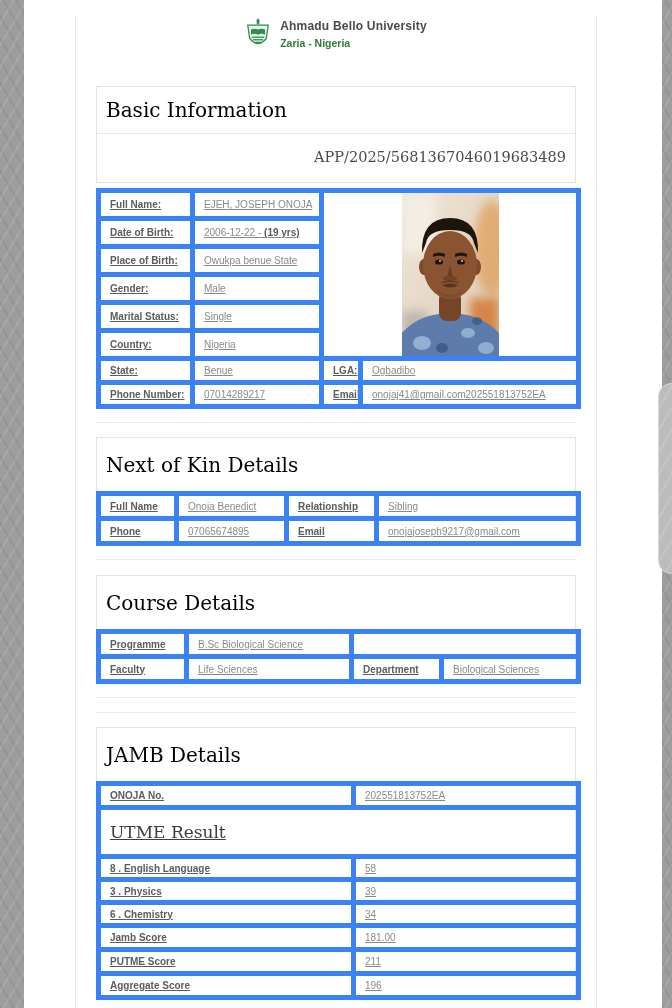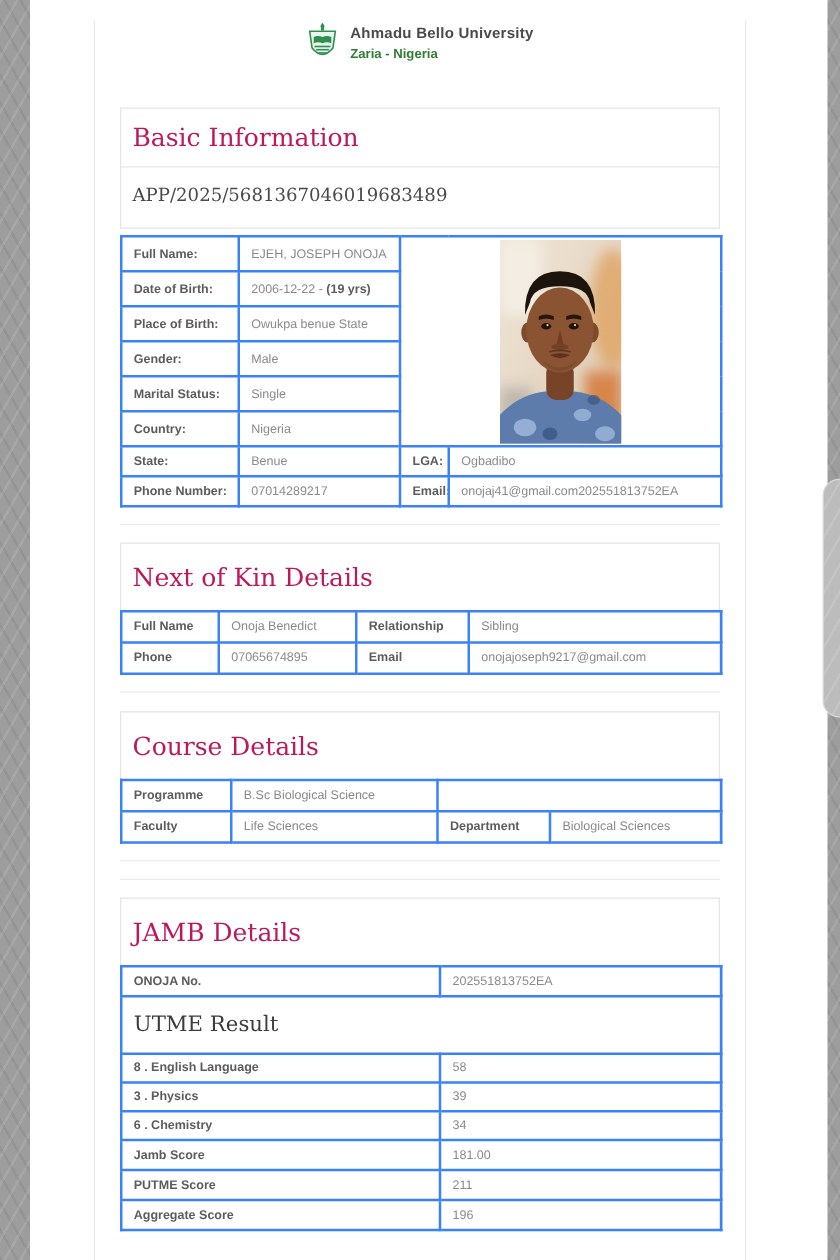--- a/index.html
+++ b/index.html
@@ -28,28 +28,28 @@
   
   .uni-header { margin-top:16px; height:36px; display:flex; align-items:center; justify-content:center; }
   .uni-logo { width:26px; height:32px; margin-right:9px; flex:none; }
   .uni-name { font-size:12px; font-weight:bold; color:#4a4a4a; letter-spacing:.2px; }
   .uni-loc  { font-size:10.5px; font-weight:bold; color:#2e7d32; margin-top:4px; }
 
   
   .section-box { border:1px solid #e5e5e5; background:#fff; }
   .mt-basic { margin-top:34px; }
   .section-title { font-family:"DejaVu Serif","Liberation Serif",serif; font-size:20px;
-    color:#be185d; padding:11px 9px; line-height:24px; }
+    color:#000000; padding:11px 9px; line-height:24px; }
   .section-title.tall { padding:15px 9px 14px; }
   .app-row { border-top:1px solid #e8e8e8; font-family:"DejaVu Serif","Liberation Serif",serif;
-    font-size:14.5px; color:#4a4a4a; padding:14px 9px 15px; line-height:19px; }
+    font-size:14.5px; color:#4a4a4a; padding:14px 9px 15px; line-height:19px;text-align:right; }
 
   
   table { border-collapse:collapse; width:480px; table-layout:fixed; }
-  td { border:2px solid #3b82f6; font-size:10px; padding:0 9px; overflow:hidden; white-space:nowrap; }
+  td { border:5px solid #3b82f6; font-size:10px; padding:0 9px; overflow:hidden; white-space:nowrap;text-decoration:underline; }
   .lbl { color:#5c5c5c; font-weight:bold; }
   .val { color:#8a8a8a; }
   .h28 td { height:28px; } .h24 td { height:24px; } .h25 td { height:25px; } .h23 td { height:23px; }
   .basic-table { margin-top:5px; }
   .photo-cell { text-align:center; vertical-align:middle; padding:0; }
   .photo-frame { width:97px; height:163px; margin:0 auto; display:block; }
 
   .divider { border:none; border-top:1px solid #ececec; margin:13px 0 14px; }
   .divider2 { border:none; border-top:1px solid #ececec; margin:13px 0 15px; }
 

